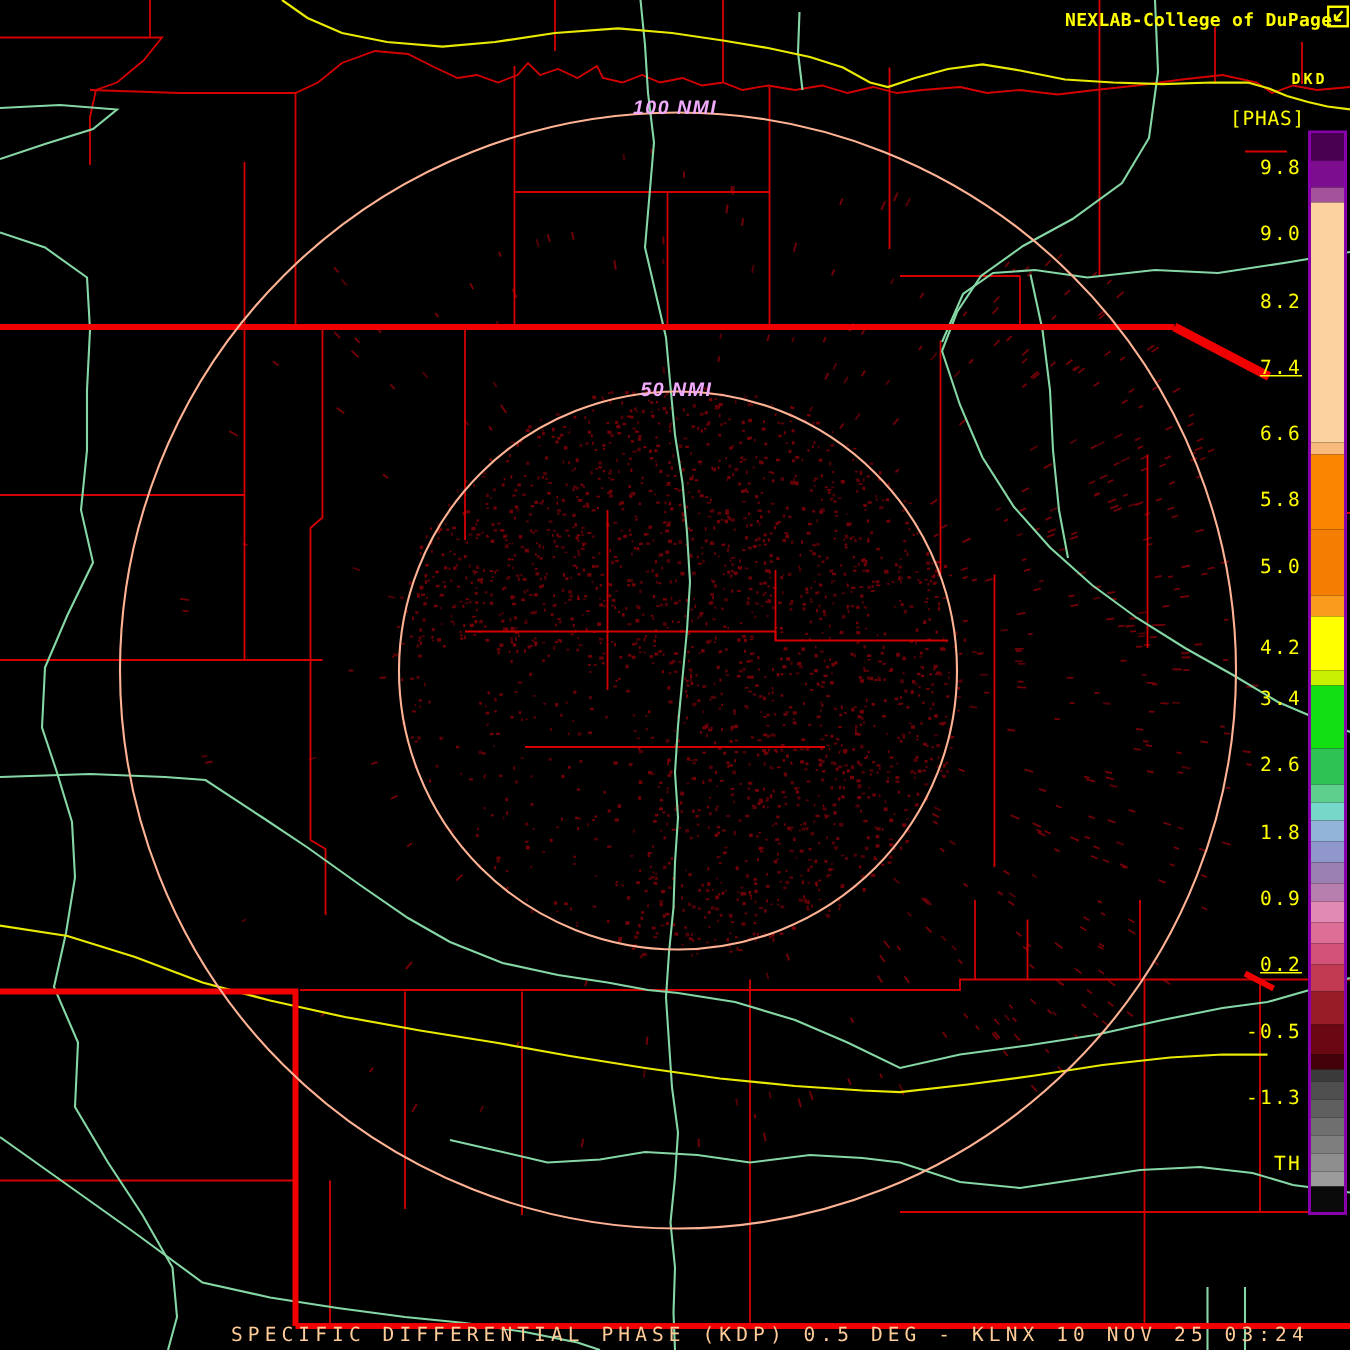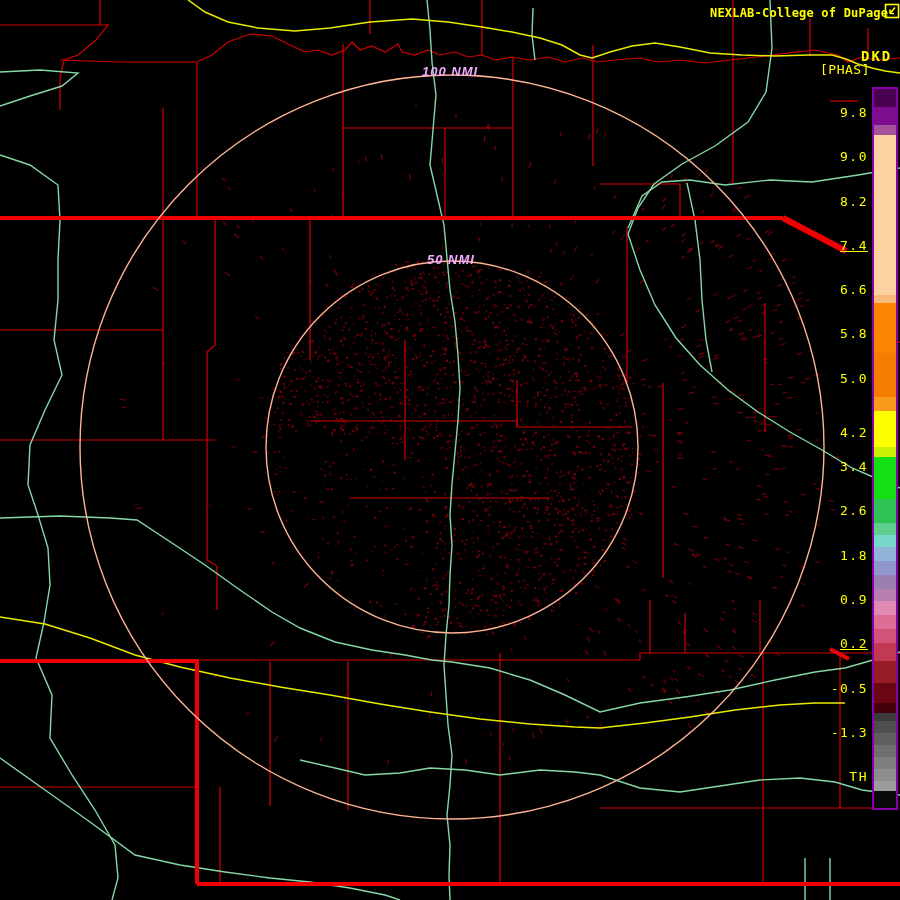--- a/index.html
+++ b/index.html
@@ -9,22 +9,22 @@
   .county{stroke:var(--county);stroke-width:1.2;fill:none;}
   .highway{stroke:var(--highway);stroke-width:4;fill:none;}
   .highway-thick{stroke:var(--highway);stroke-width:6;fill:none;}
   .river{stroke:var(--river);stroke-width:1.4;fill:none;}
   .road{stroke:var(--road);stroke-width:1.5;fill:none;}
   .ring{stroke:var(--ring);stroke-width:1.4;fill:none;}
   .map-label{position:absolute;white-space:pre;}
   .yellow-text{color:#ffff00;}
   #brand{left:710px;top:6px;font-size:12px;letter-spacing:0.2px;font-weight:bold;}
   #logo-icon{position:absolute;left:884px;top:3px;}
-  #product-code{left:861px;top:48px;font-size:14px;font-weight:bold;letter-spacing:2px;}
-  #phase-label{left:820px;top:62px;font-size:13px;letter-spacing:0.5px;}
+  #product-code{left:861px;top:48px;font-size:10px;font-weight:bold;letter-spacing:2px;}
+  #phase-label{left:820px;top:72px;font-size:13px;letter-spacing:0.5px;}
   .ring-label{font-family:"Liberation Sans",sans-serif;font-style:italic;font-weight:bold;
               font-size:13px;color:#f0abfc;letter-spacing:1px;}
   #ring-label-outer{left:422px;top:64px;}
   #ring-label-inner{left:427px;top:252px;}
   #colorbar{position:absolute;left:872px;top:87px;width:22px;height:719px;
             border:2px solid var(--cb-border);background:#000;}
   #colorbar-segments{width:100%;height:100%;display:flex;flex-direction:column;}
   .cb-seg{width:100%;}
   .cb-tick{position:absolute;left:806px;width:62px;text-align:right;font-size:13px;
            letter-spacing:1.5px;color:#ffff00;font-family:"DejaVu Sans Mono",monospace;}
@@ -2727,14 +2727,15 @@
       <div class="cb-tick" style="top: 459.16px;">3.4</div>
       <div class="cb-tick" style="top: 503.43px;">2.6</div>
       <div class="cb-tick" style="top: 547.7px;">1.8</div>
       <div class="cb-tick" style="top: 591.97px;">0.9</div>
       <div class="cb-tick" style="top: 636.24px; text-decoration: underline;">0.2</div>
       <div class="cb-tick" style="top: 680.51px;">-0.5</div>
       <div class="cb-tick" style="top: 724.78px;">-1.3</div>
       <div class="cb-tick" style="top: 769.05px; text-align: right;">TH</div>
     </div>
 
+  <div class="map-label" id="statusbar">SPECIFIC DIFFERENTIAL PHASE (KDP) 0.5 DEG - KLNX 10 NOV 25 03:24</div>
 
 </div>
 
 </body></html>

